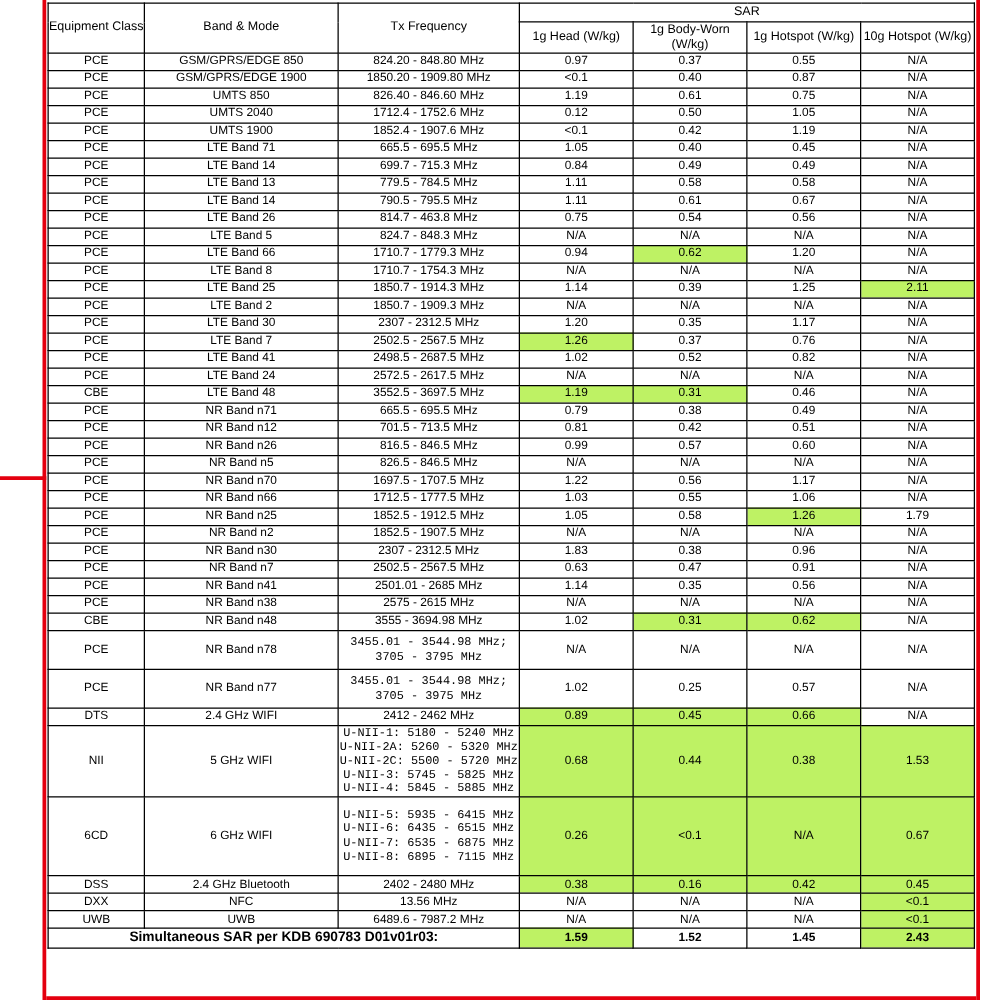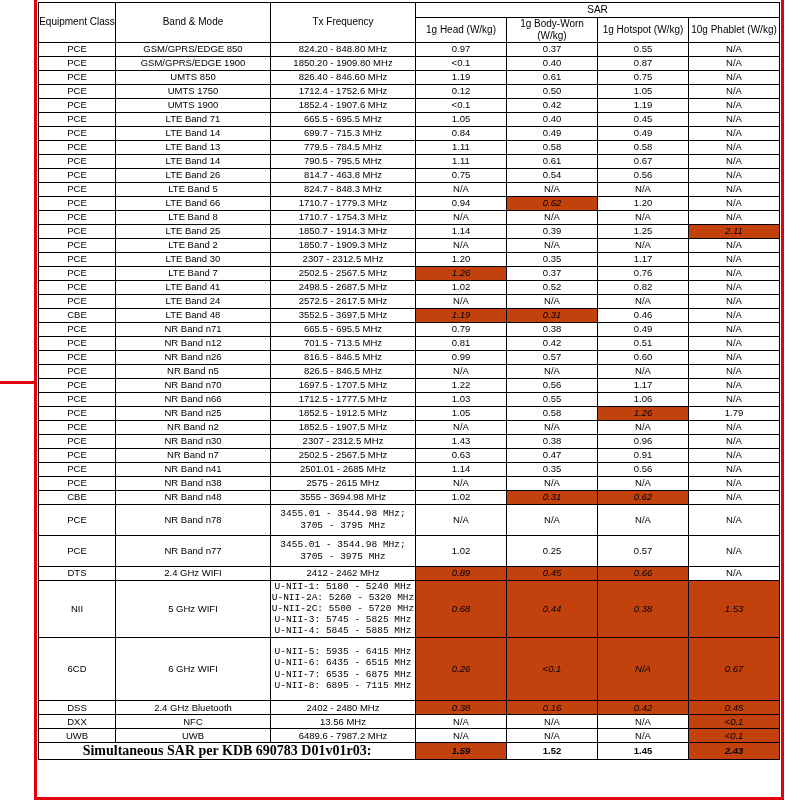--- a/index.html
+++ b/index.html
@@ -60,39 +60,37 @@
   .col-tx  { width: 145px; }
   .col-s   { width: 91px; }
   tbody td {
     height: 13px;
     font-size: 9.5px;
   }
   tbody tr.tall td { height: 30px; }
   tbody tr.tall3 td { height: 56px; }
   tbody tr.tall4 td { height: 62px; }
   .hl {
-    background: #c2410c;
+    background: #bef264;
     font-weight: bold;
-    font-style: italic;
   }
   .multiline {
     line-height: 1.25;
     padding: 2px 0;
     font-family: Liberation Mono, monospace;
   }
   tr.total td {
     height: 15px;
     font-weight: bold;
   }
   td.total-label {
     text-align: left;
     padding-left: 2px;
     font-weight: bold;
-    font-size: 14px;
-    font-family: Liberation Serif, serif;
+    font-size: 11px;
   }
 </style>
 </head>
 <body>
 
 <div class="page">
   <div class="edge edge-left"></div>
   <div class="edge edge-left2"></div>
   <div class="edge edge-right"></div>
   <div class="edge edge-topgap"></div>
@@ -112,21 +110,21 @@
       <tr class="hdr-sar">
         <td rowspan="2">Equipment Class</td>
         <td rowspan="2">Band &amp; Mode</td>
         <td rowspan="2">Tx Frequency</td>
         <td colspan="4">SAR</td>
       </tr>
       <tr>
         <td>1g Head (W/kg)</td>
         <td>1g Body-Worn (W/kg)</td>
         <td>1g Hotspot (W/kg)</td>
-        <td>10g Phablet (W/kg)</td>
+        <td>10g Hotspot (W/kg)</td>
       </tr>
     </thead>
     <tbody id="tbody">
         <tr>
           <td>PCE</td>
           <td>GSM/GPRS/EDGE 850</td>
           <td>824.20 - 848.80 MHz</td>
           <td>0.97</td>
           <td>0.37</td>
           <td>0.55</td>
@@ -145,21 +143,21 @@
           <td>PCE</td>
           <td>UMTS 850</td>
           <td>826.40 - 846.60 MHz</td>
           <td>1.19</td>
           <td>0.61</td>
           <td>0.75</td>
           <td>N/A</td>
         </tr>
         <tr>
           <td>PCE</td>
-          <td>UMTS 1750</td>
+          <td>UMTS 2040</td>
           <td>1712.4 - 1752.6 MHz</td>
           <td>0.12</td>
           <td>0.50</td>
           <td>1.05</td>
           <td>N/A</td>
         </tr>
         <tr>
           <td>PCE</td>
           <td>UMTS 1900</td>
           <td>1852.4 - 1907.6 MHz</td>
@@ -372,21 +370,21 @@
           <td>1852.5 - 1907.5 MHz</td>
           <td>N/A</td>
           <td>N/A</td>
           <td>N/A</td>
           <td>N/A</td>
         </tr>
         <tr>
           <td>PCE</td>
           <td>NR Band n30</td>
           <td>2307 - 2312.5 MHz</td>
-          <td>1.43</td>
+          <td>1.83</td>
           <td>0.38</td>
           <td>0.96</td>
           <td>N/A</td>
         </tr>
         <tr>
           <td>PCE</td>
           <td>NR Band n7</td>
           <td>2502.5 - 2567.5 MHz</td>
           <td>0.63</td>
           <td>0.47</td>

